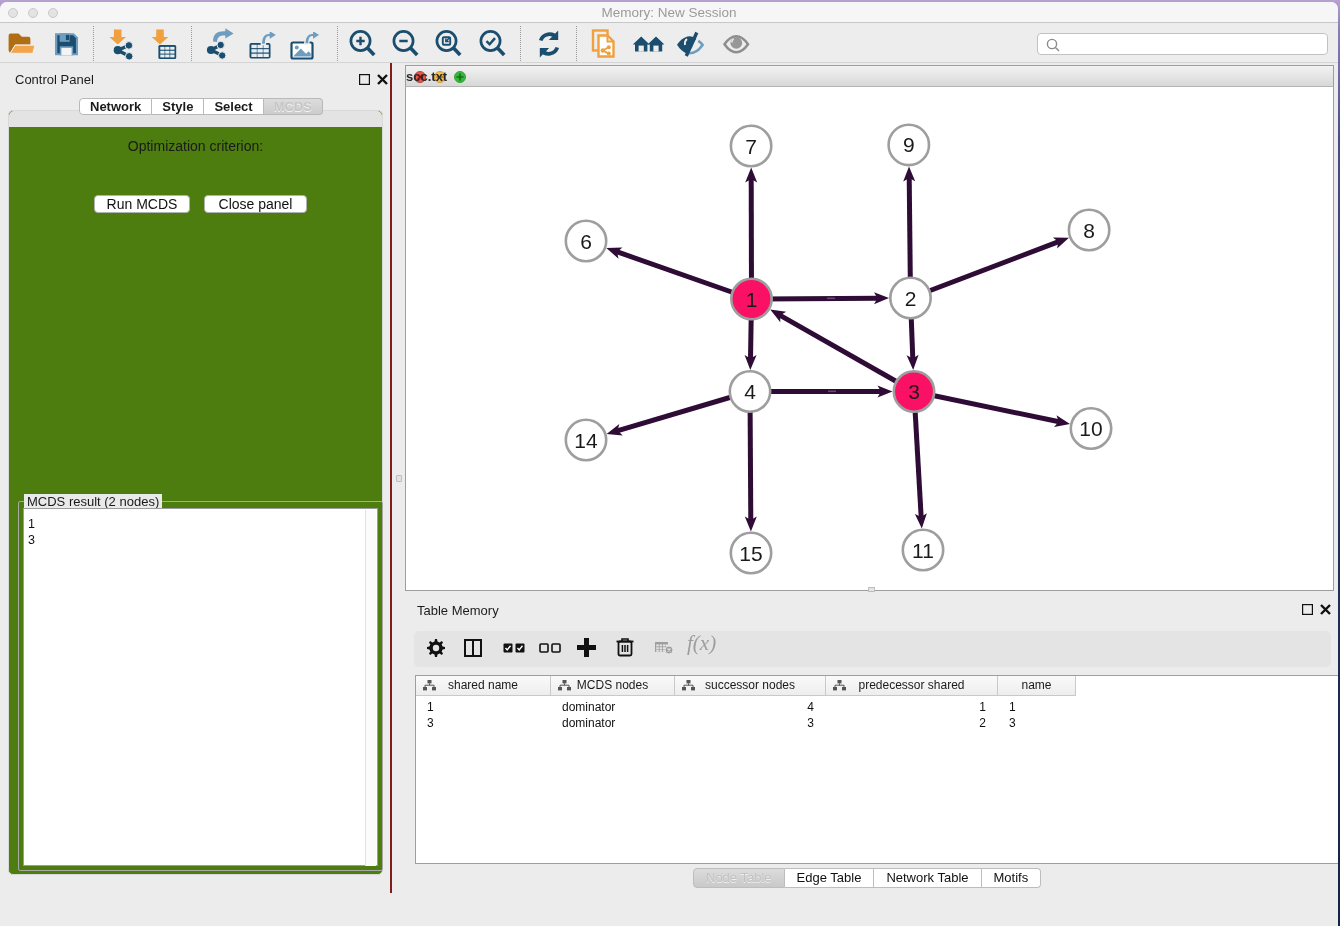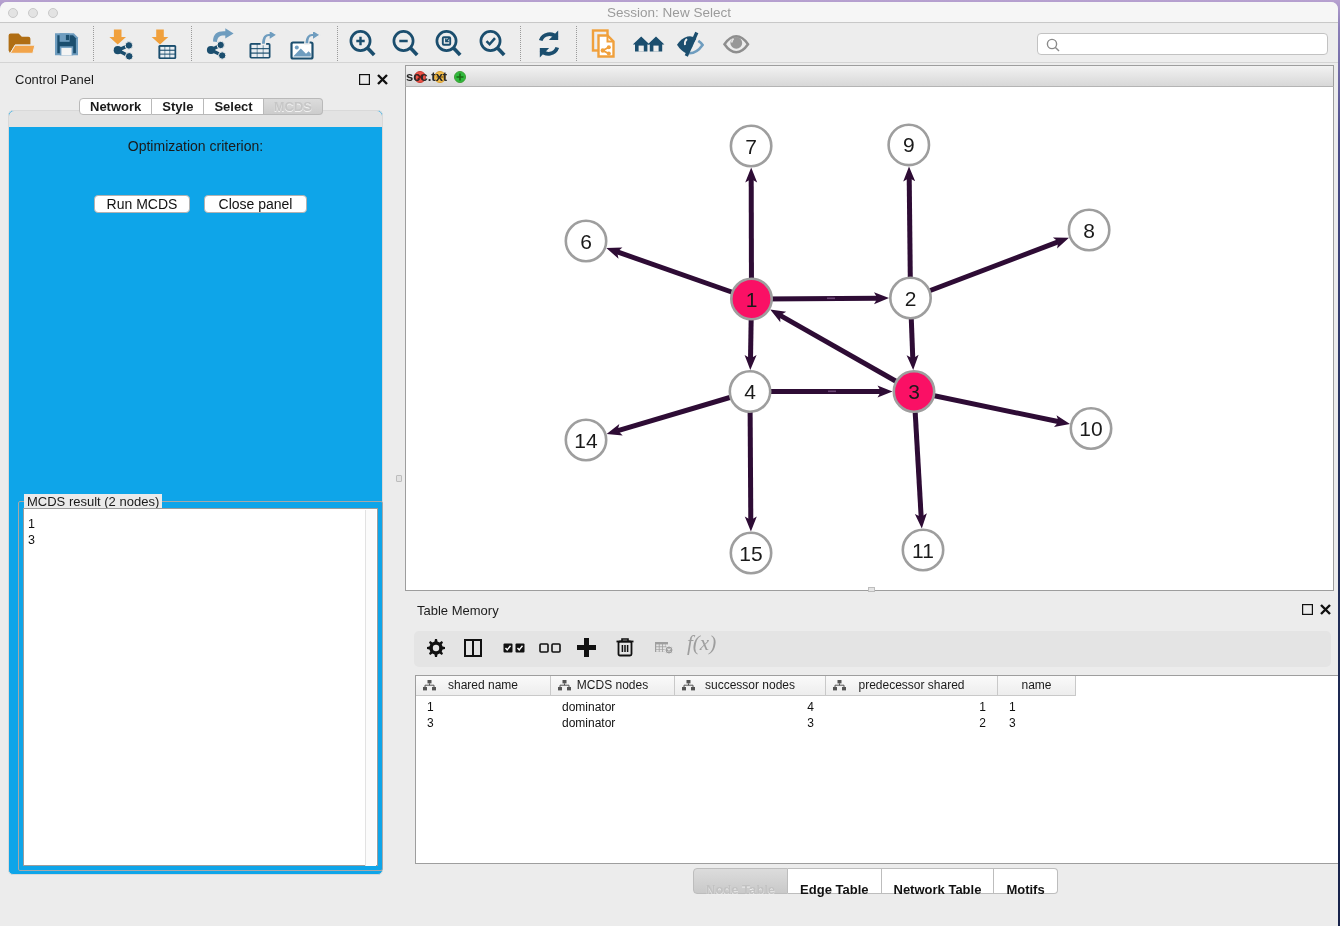--- a/index.html
+++ b/index.html
@@ -6,28 +6,28 @@
 body{font-family:"Liberation Sans",sans-serif;background:linear-gradient(#b7a1d0 0%,#8b7fb8 3%,#4a4c8a 15%,#27335f 45%,#17224a 100%)}
 .window{position:absolute;left:0;top:2px;width:1338px;height:924px;background:#ececec;border-radius:7px 7px 0 0;overflow:hidden}
 .titlebar{position:absolute;left:0;top:0;width:100%;height:21px;background:#f6f6f6;border-bottom:1px solid #c8c8c8}
 .tl{position:absolute;top:6px;width:10px;height:10px;border-radius:50%;background:#e3e3e3;border:1px solid #c8c8c8}
 .wtitle{position:absolute;top:3px;left:0;width:100%;text-align:center;font-size:13.5px;color:#9b9b9b}
 .toolbar{position:absolute;left:0;top:22px;width:100%;height:39px;background:#ededed;border-bottom:1px solid #d4d4d4}
 .tbi{position:absolute;top:3px}
 .tsep{position:absolute;top:2px;height:35px;width:0;border-left:1px dotted #9a9a9a}
 .search{position:absolute;left:1037px;top:9px;width:291px;height:22px;background:#fff;border:1px solid #c2c2c2;border-radius:4px}
 
-.cpanel{position:absolute;left:0;top:61px;width:396px;height:830px;background:#ececec;border-right:1px solid #7f1d1d}
+.cpanel{position:absolute;left:0;top:61px;width:396px;height:830px;background:#ececec;border-right:6px solid #7f1d1d}
 .phead{position:absolute;left:15px;top:9px;font-size:13px;color:#1c1c1c}
 .pico{position:absolute;top:11px;font-size:12px;color:#111}
 .tabs{position:absolute;left:79px;top:35px;height:17px;display:flex;z-index:3}
 .tab{font-size:13px;font-weight:700;color:#1a1a1a;background:#fff;border:1px solid #b9b9b9;border-left:none;padding:0 10px;line-height:15px;height:17px}
 .tab.first{border-left:1px solid #b9b9b9;border-radius:4px 0 0 4px}
 .tab.sel{background:linear-gradient(#dcdcdc,#cccccc);color:#c6c6c6;text-shadow:0 1px 0 #f2f2f2;border-radius:0 4px 4px 0}
-.pcontent{position:absolute;left:8px;top:47px;width:375px;height:765px;background:#0ea5e9;border:1px solid #d9d9d9;border-radius:5px}
+.pcontent{position:absolute;left:8px;top:47px;width:375px;height:765px;background:#4d7c0f;border:1px solid #d9d9d9;border-radius:5px}
 .optlabel{position:absolute;left:0;top:27px;width:100%;text-align:center;font-size:14px;color:#1a1a1a}
 .combo{position:absolute;left:36px;top:51px;width:311px;height:18px;background:#fff;border:1px solid #b2b2b2;border-radius:4px;font-size:14px;color:#111;line-height:16px;padding-left:13px}
 .btn{position:absolute;top:84px;height:18px;background:#fff;border:1px solid #b2b2b2;border-radius:4px;font-size:14px;color:#111;text-align:center;line-height:16px}
 .groupbox{position:absolute;left:9px;top:390px;width:365px;height:370px;border:1px solid #a8a8a8;border-radius:2px}
 .grouplabel{position:absolute;left:5px;top:-8px;background:#eaeaea;padding:0 3px;font-size:13px;color:#1a1a1a}
 .mcdsarea{position:absolute;left:4px;top:6px;width:355px;height:358px;background:#fff;border:1px solid #9c9c9c}
 .mcdstext{position:absolute;left:4px;top:7px;font-size:12.5px;color:#111;line-height:16px}
 .mscroll{position:absolute;right:1px;top:1px;width:11px;height:356px;background:#fbfbfb;border-left:1px solid #e2e2e2}
 
 .gutter{position:absolute;left:392px;top:61px;width:13px;height:830px;background:#ececec}
@@ -37,37 +37,37 @@
 .nettitle{position:absolute;left:-1px;top:0px;width:929px;height:22px;background:linear-gradient(#f2f2f2,#d8d8d8);border:1px solid #9d9d9d;border-bottom:1px solid #b4b4b4}
 .ntl{position:absolute;top:4.5px;width:12px;height:12px;border-radius:50%}
 .ntl svg{position:absolute;left:-1px;top:-1px}
 .ntitle-text{position:absolute;top:3px;left:0;width:100%;font-size:13px;font-weight:700;color:#2a2a2a}
 .netcanvas{position:absolute;left:0;top:22px;width:927px;height:503px;background:#fff;overflow:hidden}
 
 .tpanel{position:absolute;left:405px;top:590px;width:933px;height:301px;background:#ececec}
 .ttoolbar{position:absolute;left:9px;top:39px;width:917px;height:36px;background:#e4e4e4;border-radius:5px}
 .ttable{position:absolute;left:10px;top:83px;width:997px;height:189px;background:#fff;border:1px solid #9e9e9e}
 .btabs{position:absolute;left:288px;top:276px;height:20px;display:flex}
-.btab{font-size:13px;font-weight:700;color:#111;background:#fff;border:1px solid #bdbdbd;border-left:none;padding:12px 12px;line-height:18px;height:20px}
+.btab{font-size:13px;font-weight:400;color:#111;background:#fff;border:1px solid #bdbdbd;border-left:none;padding:0 12px;line-height:18px;height:20px}
 .btab.sel{background:linear-gradient(#dcdcdc,#c9c9c9);color:#c2c2c2;text-shadow:0 1px 0 #f0f0f0;border-radius:4px 0 0 4px;border-left:1px solid #bdbdbd}
 .btab.last{border-radius:0 4px 4px 0}
 
 .statusbar{position:absolute;left:0;top:889px;width:1338px;height:33px;background:#ececec;border-top:1px solid #c9c9c9}
 .listbtn{position:absolute;left:10px;top:10px;width:28px;height:20px;background:#fafafa;border:1px solid #ababab}
 .membtn{position:absolute;left:1254px;top:8px;width:74px;height:22px;background:#fafafa;border:1px solid #a5a5a5;font-size:12px;color:#111;text-align:center;line-height:20px}
 .hdrcell{position:absolute;top:0;height:19.5px;border-right:1px solid #c9c9c9;border-bottom:1px solid #c9c9c9;background:linear-gradient(#fafafa,#ededed);font-size:12px;color:#1a1a1a;text-align:center;line-height:19px}
 .rowtext{position:absolute;font-size:12px;color:#111}
 </style></head>
 <body>
 <div class="window">
 <div class="titlebar">
   <div class="tl" style="left:8px"></div>
       <div class="tl" style="left:28px"></div>
       <div class="tl" style="left:48px"></div>
-  <div class="wtitle">Session: New Select</div>
+  <div class="wtitle">Memory: New Session</div>
 </div>
 <div class="toolbar">
       <svg class="tbi" style="left:5px" width="34" height="34" viewBox="0 0 34 34">
         <path d="M3.6 23.5 L3.6 8.5 Q3.6 6.6 5.6 6.6 L13.6 6.6 L16.8 9.8 L23.4 9.8 Q25.4 9.8 25.4 11.8 L25.4 17.4 L10.1 17.4 L5 26 Z" fill="#b06e14"></path>
         <path d="M10.1 18.2 L29.9 18.2 L27.8 26.3 L5.3 26.3 Z" fill="#f2a44a" stroke="#ededed" stroke-width="1"></path>
       </svg>
       <svg class="tbi" style="left:48px" width="34" height="34" viewBox="0 0 34 34">
         <path d="M7 6.2 L25.8 6.2 L30 10.4 L30 28.3 L7 28.3 Z" fill="#6f9dbf"></path>
         <path d="M9.3 8.2 L25 8.2 L27.9 11.2 L27.9 26.2 L9.3 26.2 Z" fill="#1b4e6e"></path>
         <rect x="11.6" y="6.2" width="10" height="8.6" fill="#6f9dbf"></rect>

